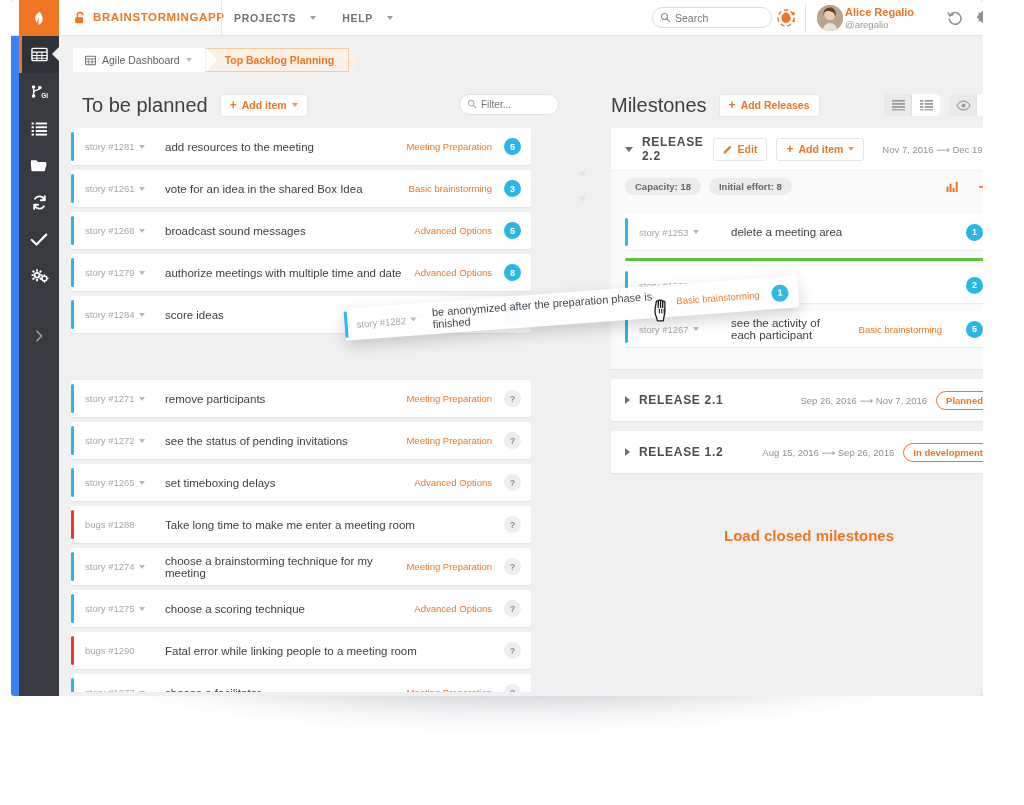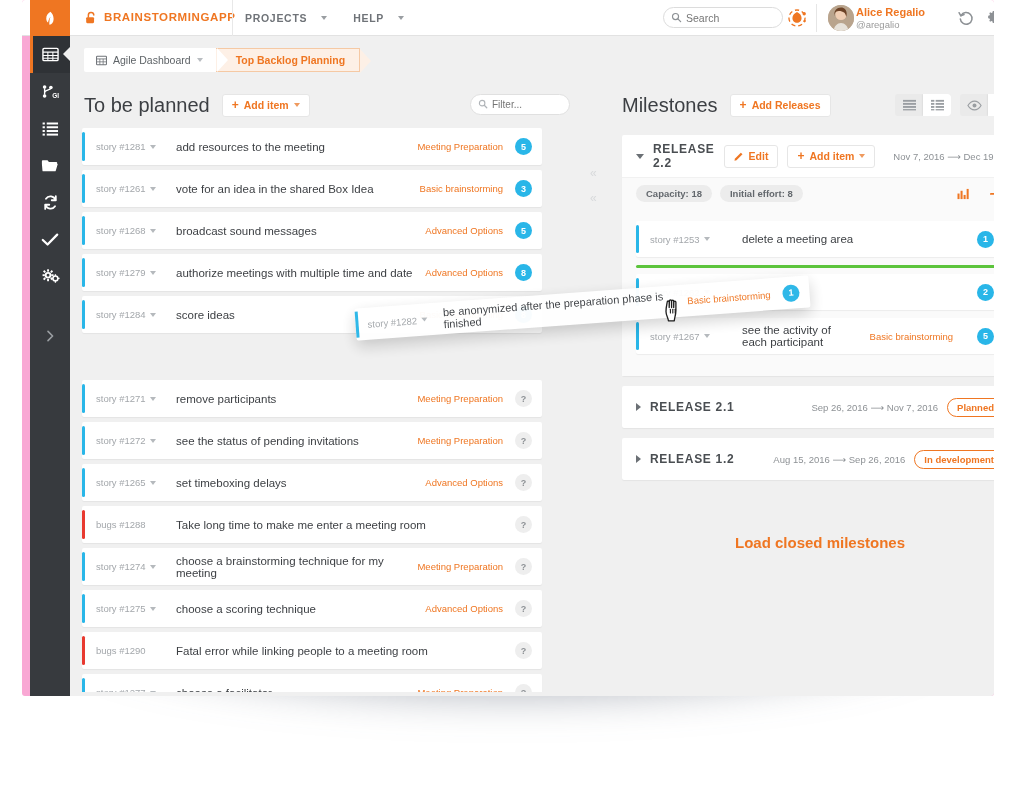--- a/index.html
+++ b/index.html
@@ -15,22 +15,22 @@
   
   .window-shadow {
     position:absolute; left:60px; top:560px; width:904px; height:150px;
     background: radial-gradient(ellipse at center, rgba(70,80,100,0.55) 0%, rgba(70,80,100,0.38) 45%, rgba(70,80,100,0.0) 72%);
     filter: blur(18px);
     z-index:0;
   }
 
   
   .app-window {
-    position:absolute; left:22px; top:0; width:972px; height:696px;
-    background:#f9a8d4; overflow:hidden; z-index:2;
+    position:absolute; left:11px; top:0; width:972px; height:696px;
+    background:#3b82f6; overflow:hidden; z-index:2;
     border-radius:3px;
   }
 
   
   .topbar { position:absolute; left:0; top:0; width:1008px; height:36px; background:#fff; border-bottom:1px solid #e2e2e2; }
   .logo-tile { position:absolute; left:8px; top:0; width:40px; height:36px; background:#ef7622; display:flex; align-items:center; justify-content:center; }
   .logo-glyph { width:17px; height:19px; }
   .brand-lock { position:absolute; left:62px; top:11px; width:14px; height:14px; }
   .brand-name { position:absolute; left:82px; top:11px; font-size:11.5px; font-weight:bold; letter-spacing:.6px; color:#ef7622; }
   .topnav { position:absolute; left:210px; top:0; height:36px; display:flex; align-items:center; gap:26px; padding-left:12px; border-left:1px solid #e8e8e8; }
@@ -71,21 +71,21 @@
   .crumb.active { background:#fdf0e6; color:#ef7622; font-weight:bold; padding-left:20px; }
   .crumb-arrow { position:absolute; right:-11px; top:0; width:0; height:0; z-index:3;
                  border-top:12px solid transparent; border-bottom:12px solid transparent; border-left:11px solid #fff; }
   .crumb.active .crumb-arrow { border-left-color:#fdf0e6; }
   .crumb.active { border:1px solid #f5c9a4; border-left:none; margin-left:-1px;}
   .crumb.active .crumb-arrow { right:-12px; }
   .crumb-caret { width:0;height:0;border-left:3px solid transparent;border-right:3px solid transparent;border-top:4px solid #b9bdc1;}
 
   
   .backlog { position:absolute; left:0px; top:46px; width:512px; height:614px; }
-  .panel-head { position:relative; height:46px; padding-left:14px; display:flex; align-items:center; }
+  .panel-head { position:relative; height:46px; padding-left:14px; display:flex; align-items:center;margin-left:9px; }
   .panel-title { font-size:20px; color:#3c3f43; font-weight:normal; }
   .btn-white { height:23px; display:inline-flex; align-items:center; gap:5px; background:#fff; border:1px solid #e6e6e6;
                border-radius:3px; padding:0 9px; font-size:10.5px; font-weight:bold; color:#ef7622; cursor:pointer; white-space:nowrap; }
   .btn-white .plus { font-size:12px; line-height:1; }
   .filter-wrap { position:absolute; right:12px; top:12px; width:100px; }
   .filter-box { width:100px; height:21px; border:1px solid #e0e0e0; border-radius:11px; background:#fff;
     font-size:10px; color:#a8a8a8; padding:0 8px 0 21px; outline:none; font-family:inherit; }
   .filter-ico { position:absolute; left:8px; top:5px; width:10px; height:10px; }
 
   .list { position:absolute; left:12px; top:46px; width:460px; }
@@ -111,21 +111,21 @@
 
   
   .miles { position:absolute; left:540px; top:46px; width:420px; height:614px; }
   .m-head { position:relative; height:46px; display:flex; align-items:center; gap:12px; }
   .m-title { font-size:20px; color:#3c3f43; }
   .viewgrp { position:absolute; right:14px; top:12px; display:flex; gap:9px; }
   .seg { display:flex; background:#eaeaea; border-radius:3px; overflow:hidden; }
   .seg button { width:28px; height:22px; border:none; background:transparent; cursor:pointer; display:flex; align-items:center; justify-content:center; }
   .seg button.on { background:#fff; box-shadow:0 0 2px rgba(0,0,0,.12); }
 
-  .mcard { position:relative; background:#fff; border-radius:2px; margin:7px 12px 10px 12px; box-shadow:0 1px 1px rgba(0,0,0,.05); }
+  .mcard { position:relative; background:#fff; border-radius:2px; margin:0 12px 10px 12px; box-shadow:0 1px 1px rgba(0,0,0,.05); }
   .mrow { height:42px; display:flex; align-items:center; padding:0 14px; gap:9px; }
   .tri { width:0;height:0; cursor:pointer; }
   .tri.down { border-left:4.5px solid transparent;border-right:4.5px solid transparent;border-top:5px solid #6b7075; }
   .tri.right { border-top:4.5px solid transparent;border-bottom:4.5px solid transparent;border-left:5px solid #6b7075; }
   .mname { font-size:12px; font-weight:bold; letter-spacing:.7px; color:#4a4e52; }
   .mspacer { flex:1; }
   .mdates { font-size:9.5px; color:#8d9195; white-space:nowrap; }
   .pill { border:1px solid #ef7622; color:#ef7622; border-radius:11px; font-size:9.5px; font-weight:bold;
           padding:3px 9px; white-space:nowrap; }
   .mstats { height:32px; border-top:1px solid #f1f1f1; display:flex; align-items:center; padding:0 14px; gap:8px; background:#fafafa; }

